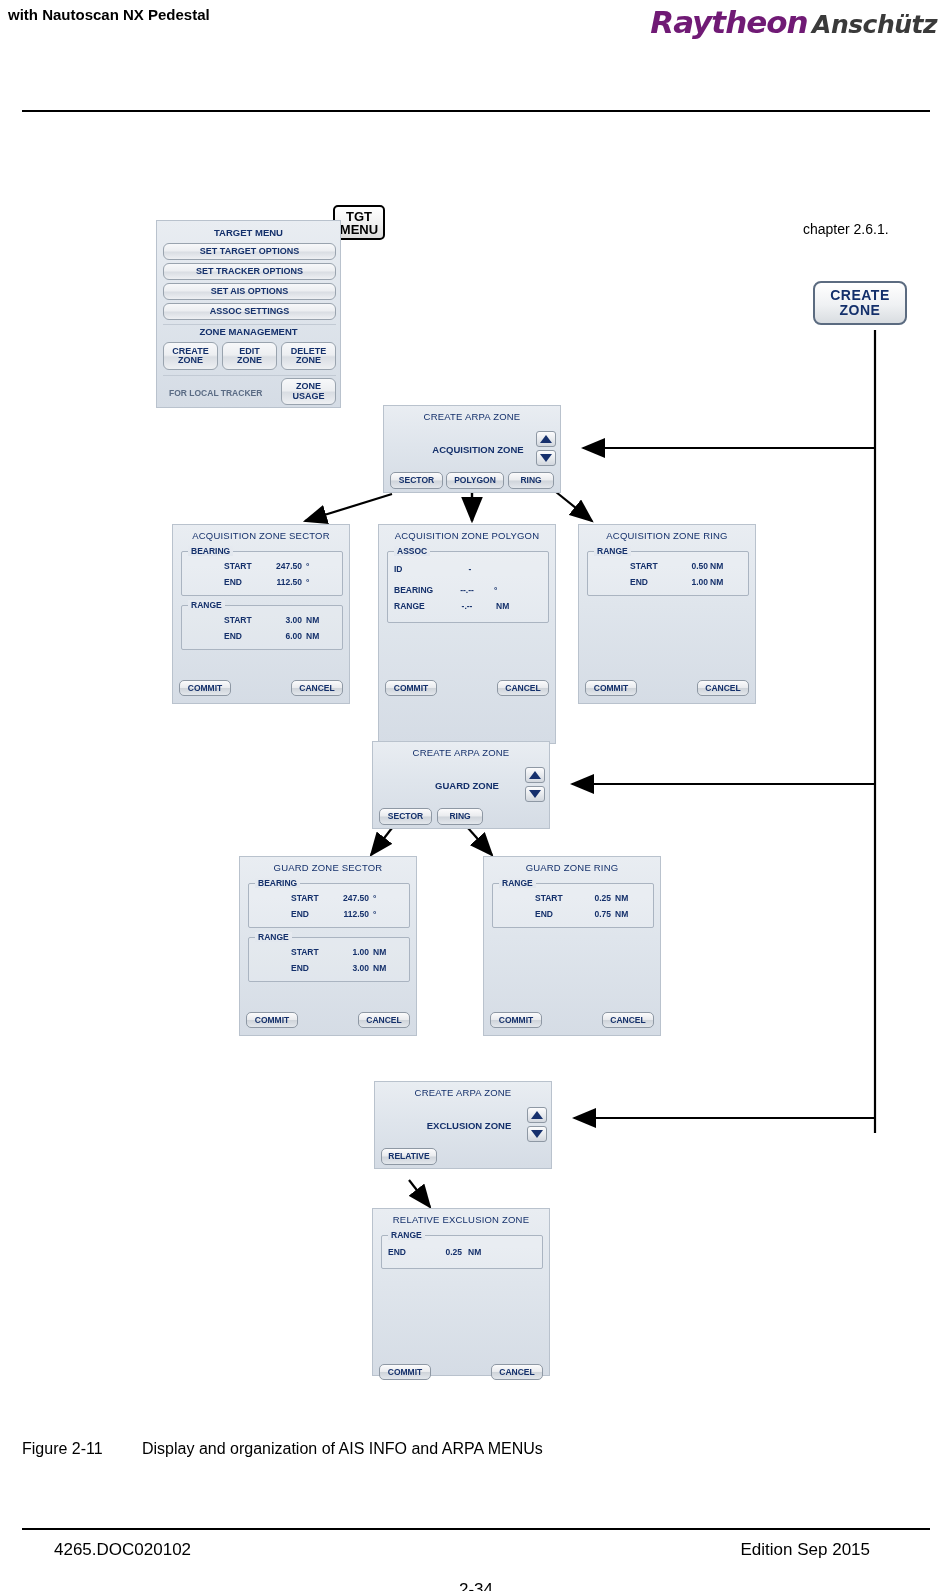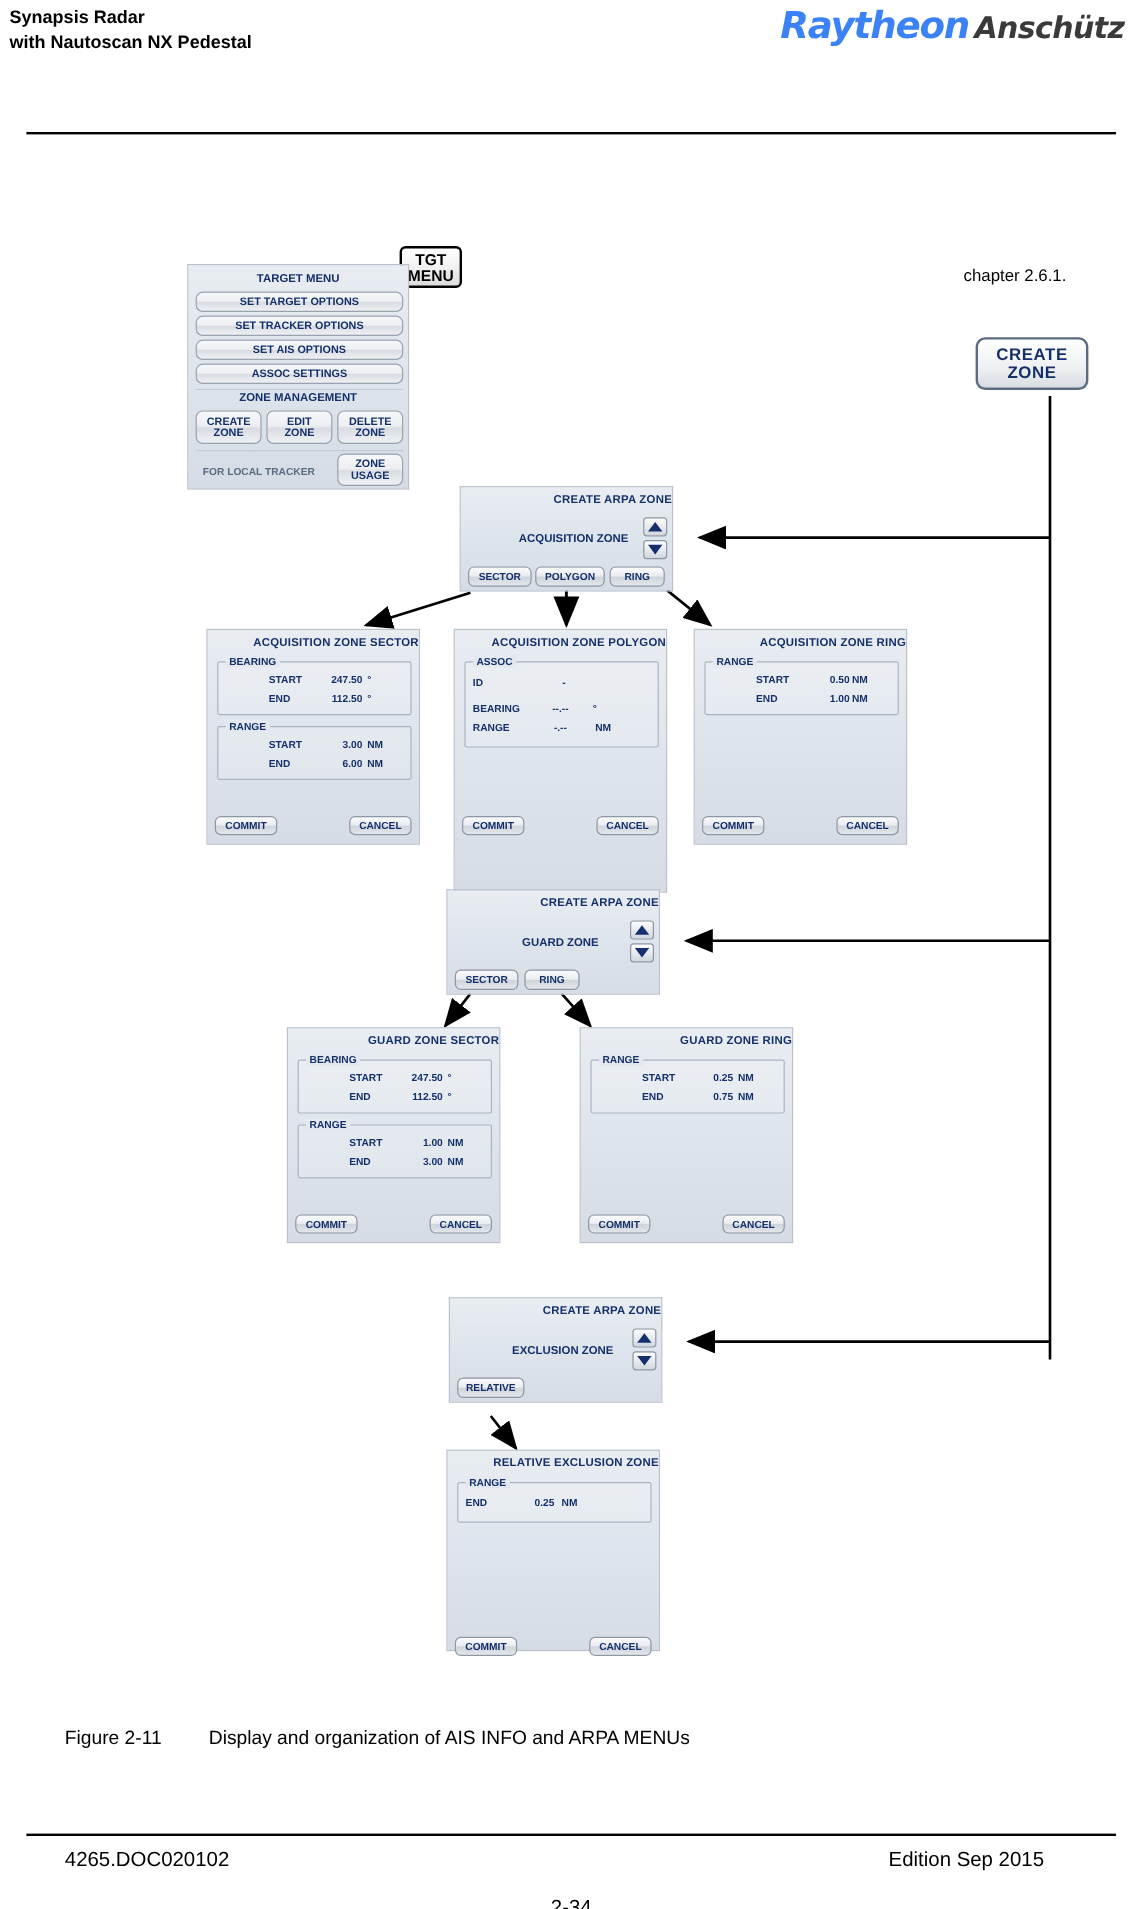--- a/index.html
+++ b/index.html
@@ -7,45 +7,45 @@
   body{
     width:951px;height:1591px;position:relative;background:#ffffff;
     font-family:"Liberation Sans", sans-serif;color:#000;overflow:hidden;
   }
   .page{position:absolute;inset:0;}
 
   
   .hdr-title{position:absolute;left:8px;top:4px;width:520px;font-size:15px;font-weight:bold;line-height:21px;}
   .hdr-title .l3{font-weight:normal;}
   .logo{position:absolute;right:14px;top:4px;text-align:right;white-space:nowrap;}
-  .logo .ray{font-size:31px;font-weight:bold;color:#3b82f6;letter-spacing:-1px;font-family:"DejaVu Sans",sans-serif;font-style:italic;}
+  .logo .ray{font-size:31px;font-weight:bold;color:#701a75;letter-spacing:-1px;font-family:"DejaVu Sans",sans-serif;font-style:italic;}
   .logo .ans{font-size:25px;font-weight:bold;color:#3a3a3a;letter-spacing:-.5px;font-family:"DejaVu Sans",sans-serif;font-style:italic;}
   .hdr-rule{position:absolute;left:22px;top:110px;width:908px;height:2px;background:#000;}
 
   
   .ftr-rule{position:absolute;left:22px;top:1528px;width:908px;height:2px;background:#000;}
   .ftr{position:absolute;top:1540px;left:22px;width:908px;font-size:17px;}
   .ftr .l{position:absolute;left:32px;}
   .ftr .c{position:absolute;left:50%;transform:translateX(-50%);margin-top:40px;}
   .ftr .r{position:absolute;right:60px;}
 
   .caption{position:absolute;left:22px;top:1440px;font-size:16px;}
-  .caption .num{display:inline-block;width:120px;margin-left:32px;}
+  .caption .num{display:inline-block;width:120px;}
 
   .chapter-ref{position:absolute;left:803px;top:221px;font-size:14px;}
 
   
   .panel{
     position:absolute;
     background:linear-gradient(180deg,#e9edf2 0%,#dfe5ec 45%,#d5dce5 100%);
     border:1px solid #b9c2cd;
     box-sizing:border-box;
   }
   .panel-title{
-    text-align:right;font-size:9.5px;font-weight:bold;color:#14306b;
+    text-align:center;font-size:9.5px;font-weight:normal;color:#14306b;
     letter-spacing:.2px;padding-top:5px;
   }
   .grp{
     position:absolute;border:1px solid #aab4c1;border-radius:2px;
     background:rgba(255,255,255,.18);box-sizing:border-box;
   }
   .grp-label{
     position:absolute;top:-6px;left:6px;background:linear-gradient(180deg,#e6eaf0,#e2e7ee);
     padding:0 3px;font-size:8.5px;font-weight:bold;color:#14306b;
   }
@@ -105,21 +105,20 @@
 
   
   .links{position:absolute;left:0;top:0;width:951px;height:1591px;pointer-events:none;}
 </style>
 </head>
 <body>
 
 <div class="page">
 
   <div class="hdr-title">
-    <div class="l1">Synapsis Radar</div>
     <div class="l2">with Nautoscan NX Pedestal</div>
   </div>
 
   <div class="logo">
     <span class="ray">Raytheon</span>
     <span class="ans">Anschütz</span>
   </div>
   <div class="hdr-rule"></div>
 
   <div class="chapter-ref">chapter 2.6.1.</div>

